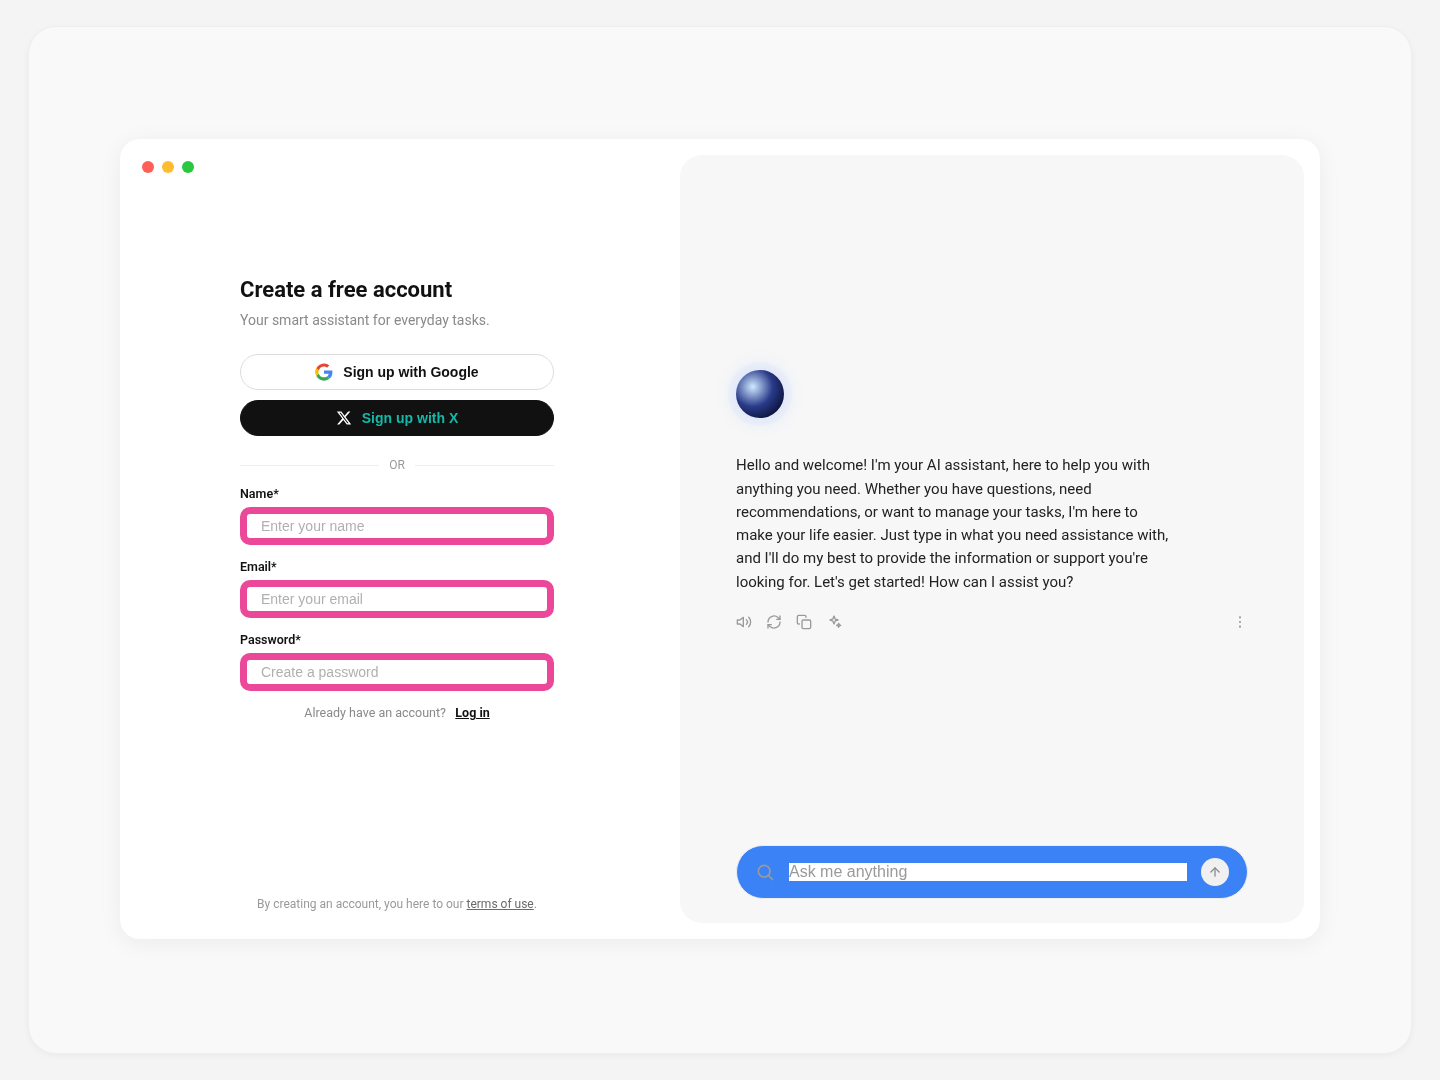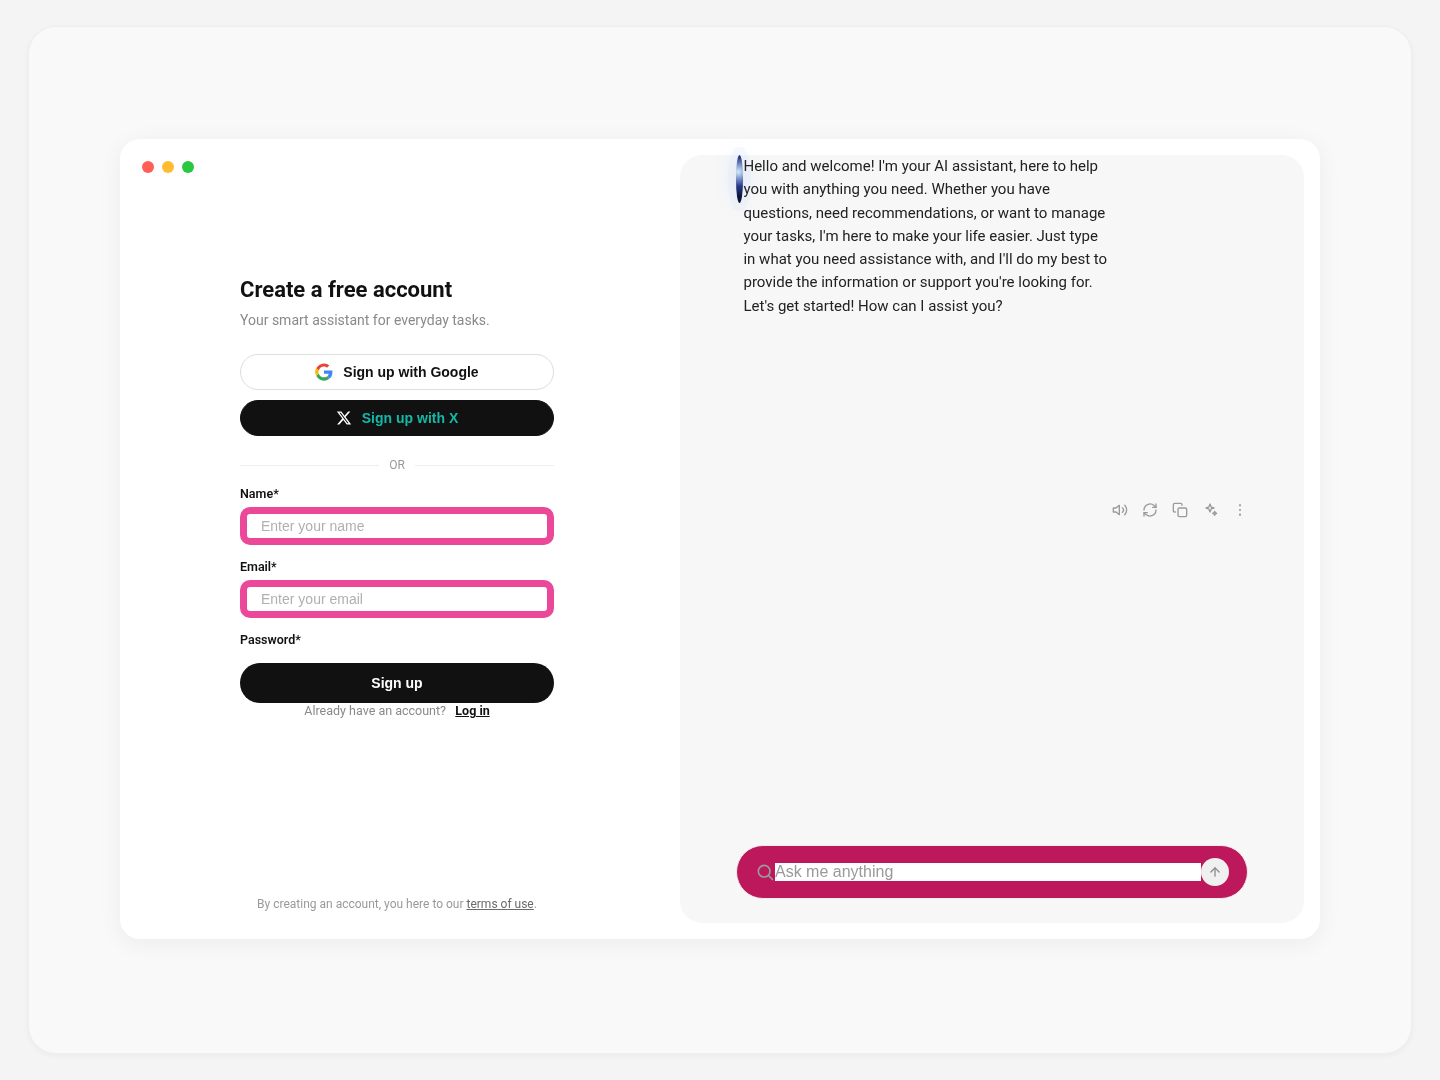--- a/index.html
+++ b/index.html
@@ -90,36 +90,36 @@
   .right {
     flex:1;
     margin: 16px 16px 16px 0;
     background: #f7f7f7;
     border-radius: 22px;
     display:flex;
     flex-direction:column;
     padding: 0 56px 24px 56px;
   }
 
-  .chat-body { flex:1; display:flex; flex-direction:row; justify-content:center; }
+  .chat-body { flex:1; display:flex; flex-direction:column; justify-content:center; }
   .ai-orb {
     width:48px; height:48px; border-radius:50%;
     background: radial-gradient(circle at 35% 35%, #cfeaff 0%, #2a3a8a 45%, #0a1238 80%);
     box-shadow: 0 0 0 8px rgba(200,220,255,0.15), 0 0 20px rgba(120,160,255,0.3);
     margin-bottom: 36px;
   }
   .ai-msg { font-size:15px; line-height:1.55; color:#222; max-width: 440px; }
 
   .msg-icons { display:flex; gap:14px; margin-top:20px; align-items:center; }
   .msg-icons .icon { width:16px; height:16px; color:#9a9a9a; cursor:pointer; display:flex; align-items:center; justify-content:center; }
   .msg-icons .more { margin-left:auto; }
 
   .chat-input {
-    height:54px; background:#be185d; border-radius:28px;
-    display:flex; align-items:center; padding:0 18px; gap:0;
+    height:54px; background:#3b82f6; border-radius:28px;
+    display:flex; align-items:center; padding:0 18px; gap:14px;
     border:1px solid #eee;
   }
   .chat-input input {
     flex:1; border:none; outline:none; font-size:16px; color:#333;
   }
   .chat-input input::placeholder { color:#9a9a9a; }
   .chat-input .send {
     width:28px; height:28px; border-radius:50%; display:flex; align-items:center; justify-content:center;
     background:#f0f0f0; cursor:pointer;
   }
@@ -167,22 +167,22 @@
         <span>OR</span>
       </div>
 
       <div class="field-label">Name*</div>
       <input class="field-input" type="text" placeholder="Enter your name" style="">
 
       <div class="field-label">Email*</div>
       <input class="field-input" type="email" placeholder="Enter your email" style="">
 
       <div class="field-label">Password*</div>
-
-      <button class="primary-btn">Sign up</button>
+      <input class="field-input" type="password" placeholder="Create a password" style="">
+
 
       <div class="login-row">
         <span>Already have an account?</span>
         &nbsp;
         <a>Log in</a>
       </div>
 
       <div class="legal">
         <span>By creating an account, you here to our </span><a>terms of use</a><span>.</span>
       </div>

